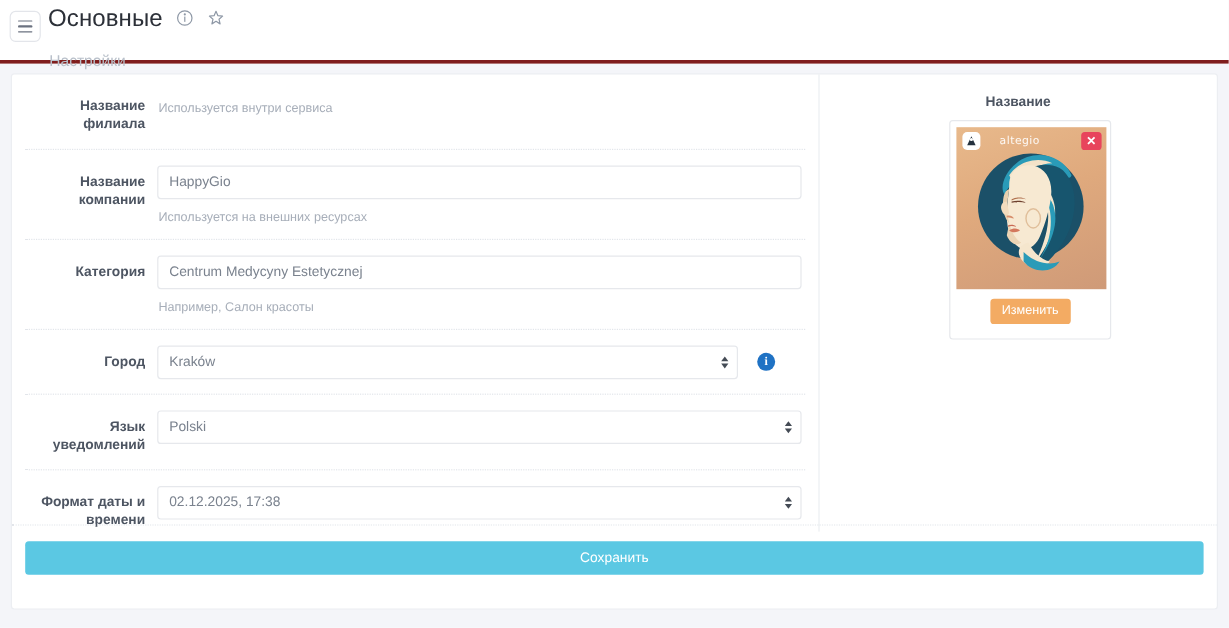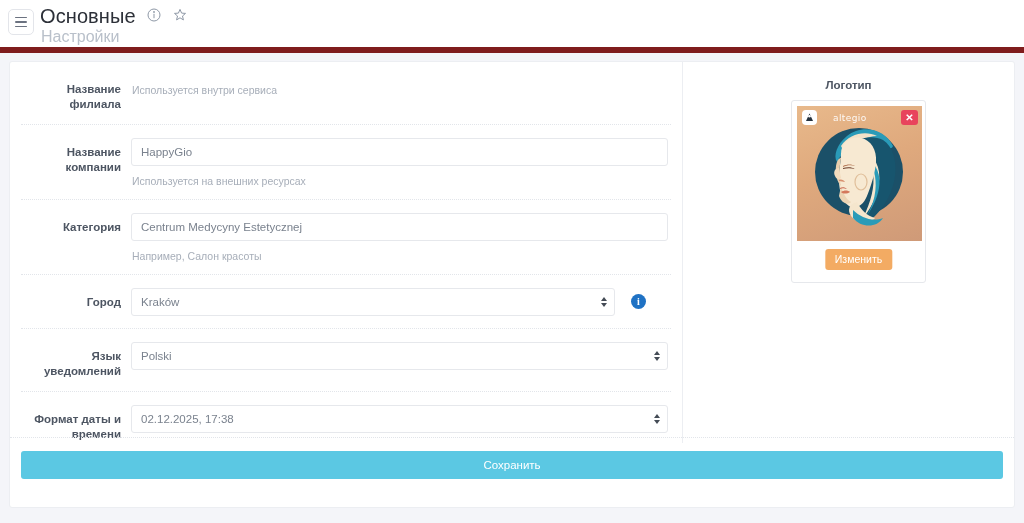--- a/index.html
+++ b/index.html
@@ -8,21 +8,21 @@
     background: #f4f5f9;
     font-family: "Liberation Sans", sans-serif;
     overflow: hidden;
   }
 
   
   .topbar {
     position: relative;
     height: 53px;
     background: #ffffff;
-    border-bottom: 6px solid #7f1d1d;
+    border-bottom: 3px solid #7f1d1d;
   }
   .burger {
     position: absolute; left: 8px; top: 9px;
     width: 26px; height: 26px;
     border: 1px solid #e3e5ea;
     border-radius: 5px;
     background: #fff;
     display: flex; flex-direction: column;
     align-items: center; justify-content: center;
     gap: 3px;
@@ -35,22 +35,22 @@
     font-size: 20px; color: #2c3038; font-weight: 400;
     line-height: 26px; letter-spacing: .1px;
     display: inline-block; vertical-align: middle;
   }
   .hdr-icon {
     display: inline-block; vertical-align: middle;
     margin-left: 7px; position: relative; top: -1px; cursor: pointer;
   }
   .hdr-icon svg { display: block; }
   .page-sub {
-    font-size: 16px; color: #b9c0ca; line-height: 12px;
-    margin-top: 2px; margin-left: 1px;
+    font-size: 13px; color: #b9c0ca; line-height: 12px;
+    margin-top: 16px; margin-left: 1px;
   }
 
   
   .card {
     position: absolute;
     left: 9px; top: 61px;
     width: 1006px; height: 447px;
     background: #ffffff;
     border-radius: 3px;
     border: 1px solid #eceef2;
@@ -332,21 +332,21 @@
               <i class="up"></i>
                 <i class="dn"></i>
             </span>
           </div>
         </div>
       </div>
 
     </div>
 
     <div class="logopanel">
-      <div class="logo-title">Логотип</div>
+      <div class="logo-title">Название</div>
 
       <div class="logo-box">
         <div class="logo-img">
 
           <svg width="125" height="135" viewBox="0 0 125 135">
             <circle cx="62" cy="66" r="44" fill="#1b5068"></circle>
             <path d="M96 40 C88 22 64 18 50 30 C40 38 36 50 40 56 C46 44 60 34 74 36 C86 38 94 46 96 40 Z" fill="#2a9bb8"></path>
             <path d="M44 40 C52 28 68 24 80 30 C70 30 56 36 48 48 Z" fill="#f3e2c8"></path>
             <path d="M52 44 C58 32 74 28 86 34 C96 40 100 56 98 70 C96 86 88 100 78 110 C72 116 66 118 62 116 C70 106 78 92 80 76 C82 60 76 50 66 46 C60 44 56 44 52 44 Z" fill="#17556e"></path>
             <path d="M60 44 C70 44 80 52 82 66 C84 82 76 100 66 112 C74 96 78 80 76 68 C74 56 68 50 58 48 Z" fill="#f5e6cd"></path>

